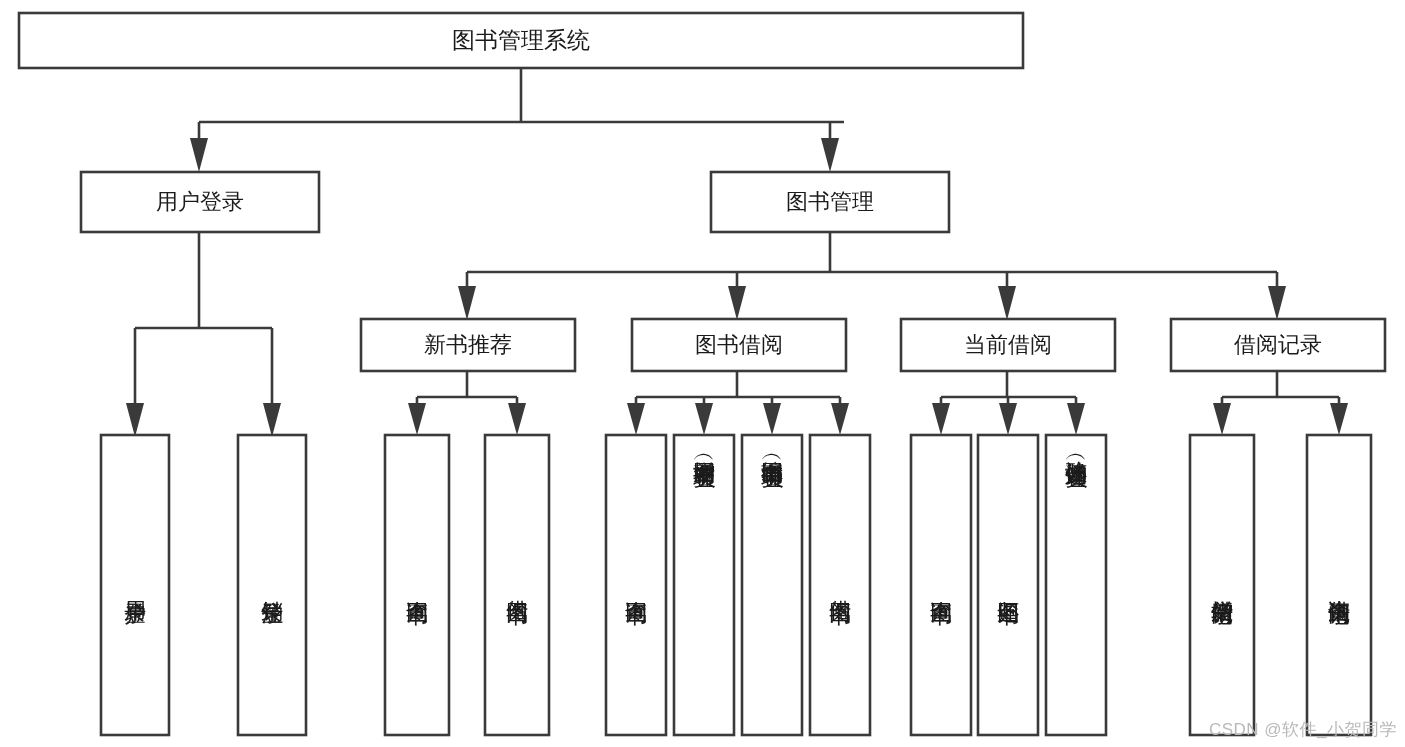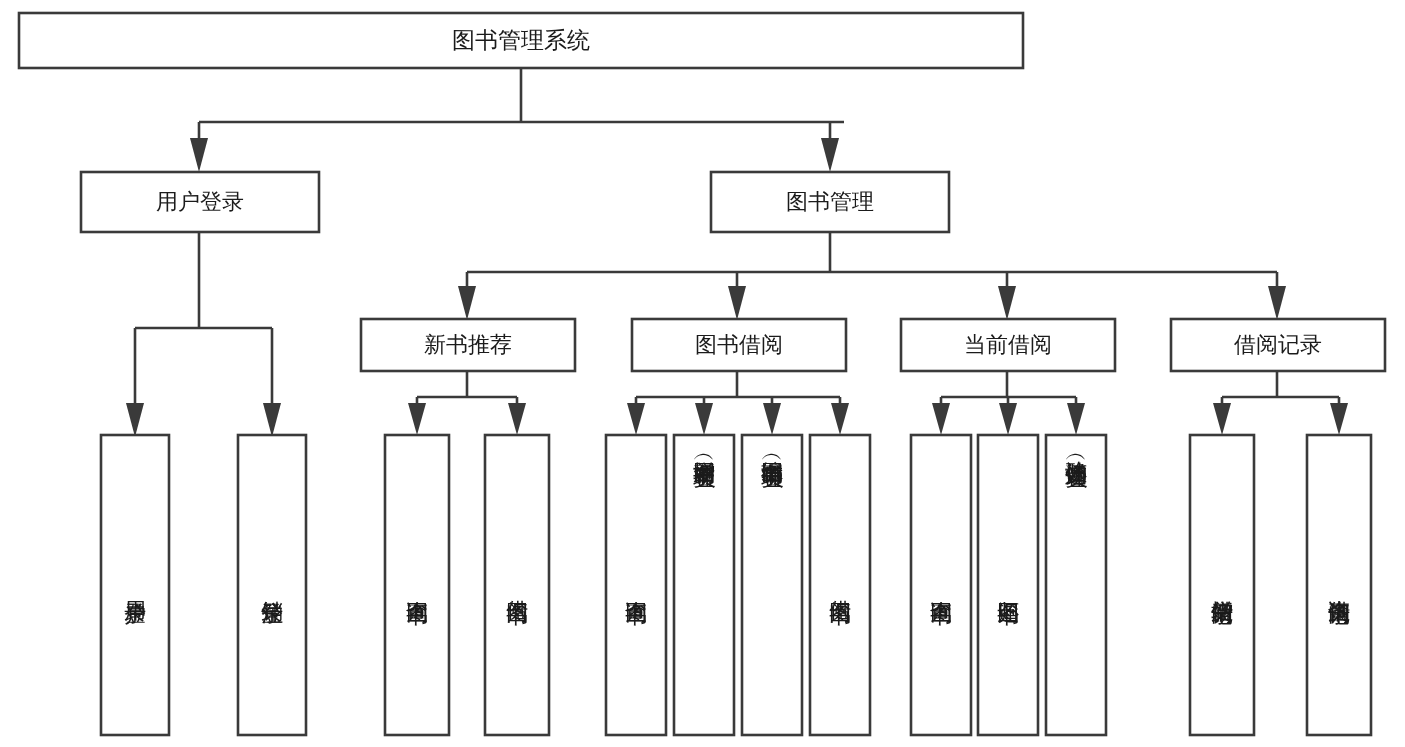--- a/index.html
+++ b/index.html
@@ -250,14 +250,15 @@
   </div>
 
   <div class="leaf-label-wrap" style="left:1190px; top:435px; width:64px; height:300px;">
     <span class="leaf-label">新增借阅记录</span>
   </div>
 
   <div class="leaf-label-wrap" style="left:1307px; top:435px; width:64px; height:300px;">
     <span class="leaf-label">查询借阅记录</span>
   </div>
 
+  <div class="watermark">CSDN @软件_小贺同学</div>
 
 </div>
 
 </body></html>

